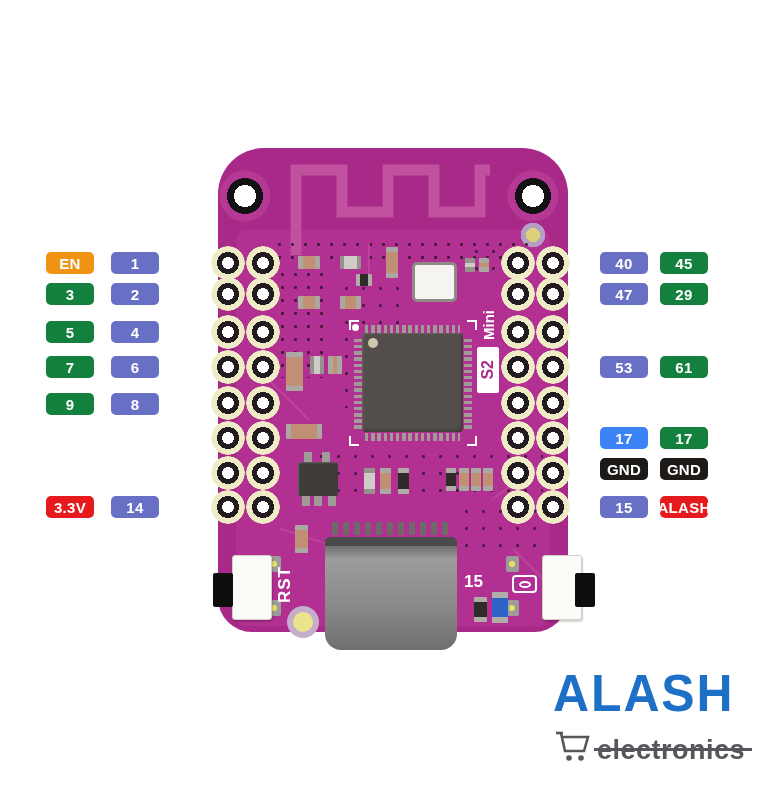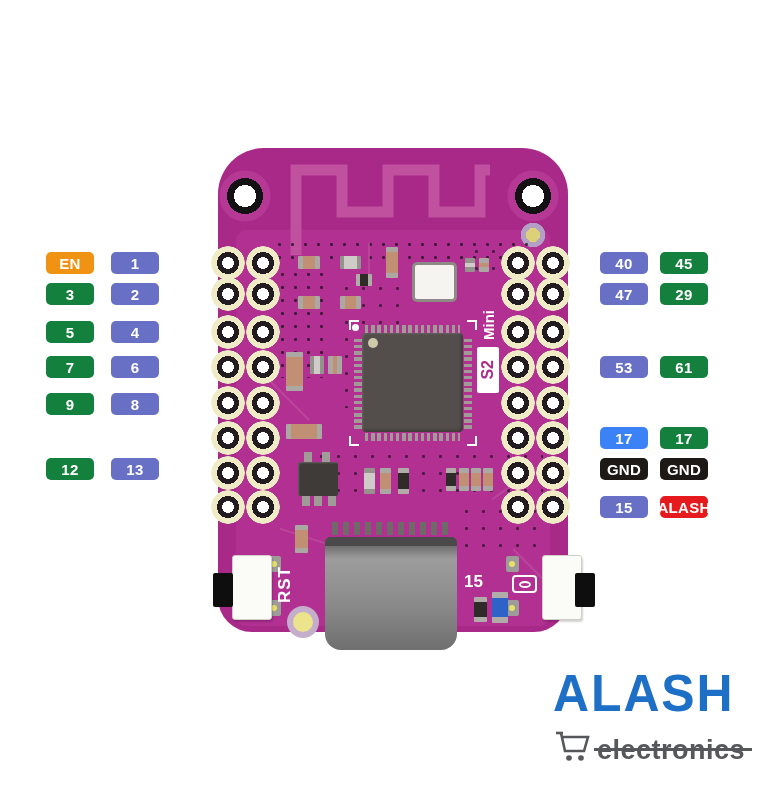--- a/index.html
+++ b/index.html
@@ -111,23 +111,23 @@
     <div class="pill" style="background-color: rgb(103, 112, 196);">4</div>
   </div>
   <div class="pin-row left" style="top:356px">
     <div class="pill" style="background-color: rgb(20, 128, 61);">7</div>
     <div class="pill" style="background-color: rgb(103, 112, 196);">6</div>
   </div>
   <div class="pin-row left" style="top:393px">
     <div class="pill" style="background-color: rgb(20, 128, 61);">9</div>
     <div class="pill" style="background-color: rgb(103, 112, 196);">8</div>
   </div>
-  <div class="pin-row left" style="top:458px">
-    <div class="pill" style="background-color: rgb(20, 128, 61);">12</div>
-    <div class="pill" style="background-color: rgb(103, 112, 196);">13</div>
+  <div class="pin-row left" style="top:496px">
+    <div class="pill" style="background-color: rgb(230, 25, 28);">3.3V</div>
+    <div class="pill" style="background-color: rgb(103, 112, 196);">14</div>
   </div>
 
   <div class="pin-row right" style="top:252px">
     <div class="pill" style="background-color: rgb(103, 112, 196);">40</div>
     <div class="pill" style="background-color: rgb(20, 128, 61);">45</div>
   </div>
   <div class="pin-row right" style="top:283px">
     <div class="pill" style="background-color: rgb(103, 112, 196);">47</div>
     <div class="pill" style="background-color: rgb(20, 128, 61);">29</div>
   </div>

